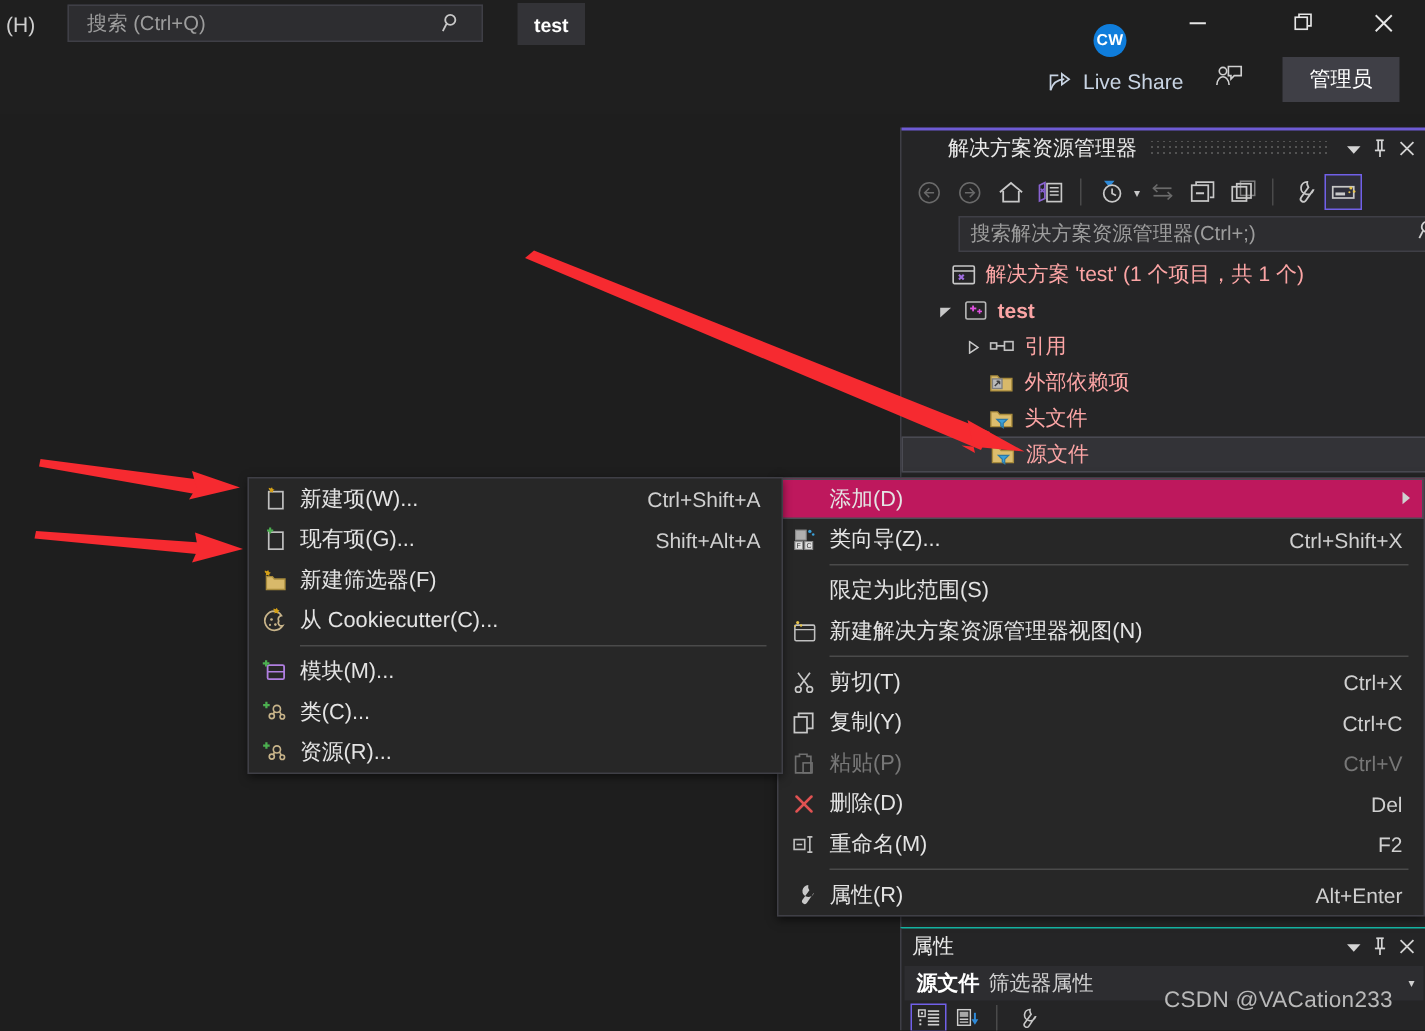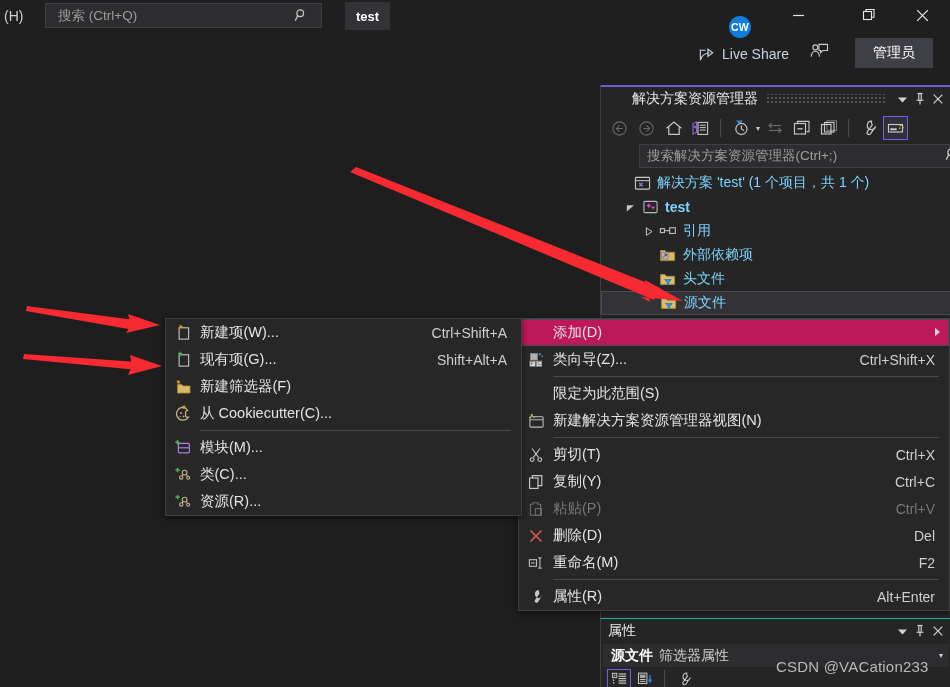--- a/index.html
+++ b/index.html
@@ -102,21 +102,21 @@
   .sln-search {
     position: absolute; left: 2px; top: 59px; width: 346px; height: 24px;
     background: #2d2d30; border: 1px solid #3f3f46;
     display: flex; align-items: center; padding: 0 16px 0 7px; margin-left: 36px;
   }
   .sln-search-text { flex: 1; font-size: 13.5px; color: #9d9d9d; }
 
   .tree { position: absolute; left: 0; top: 86px; width: 350px; }
   .tnode {
     height: 24px; display: flex; align-items: center;
-    font-size: 14px; color: #7dd3fc; white-space: nowrap;
+    font-size: 14px; color: #fca5a5; white-space: nowrap;
   }
   .tnode.selected { background: #333337; border: 1px solid #4a4a52; height: 24px; }
   .tnode .twist { width: 18px; display: flex; align-items: center; justify-content: center; color: #c8c8c8; font-size: 9px; }
   .tnode .ticon { width: 22px; display: flex; align-items: center; justify-content: center; }
   .tnode .tlabel { margin-left: 4px; }
   .tnode.bold .tlabel { font-weight: bold; }
 
   
   .props-panel {
     position: absolute; left: 600px; top: 618px; width: 350px; height: 69px;

